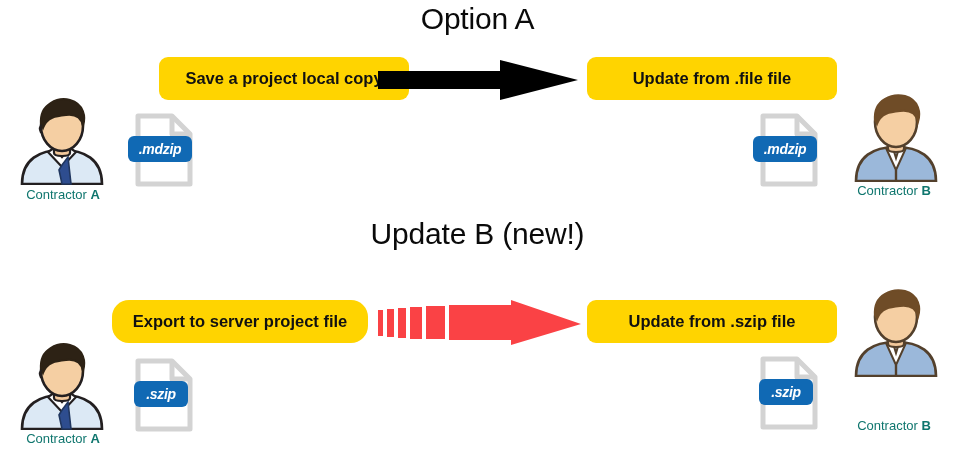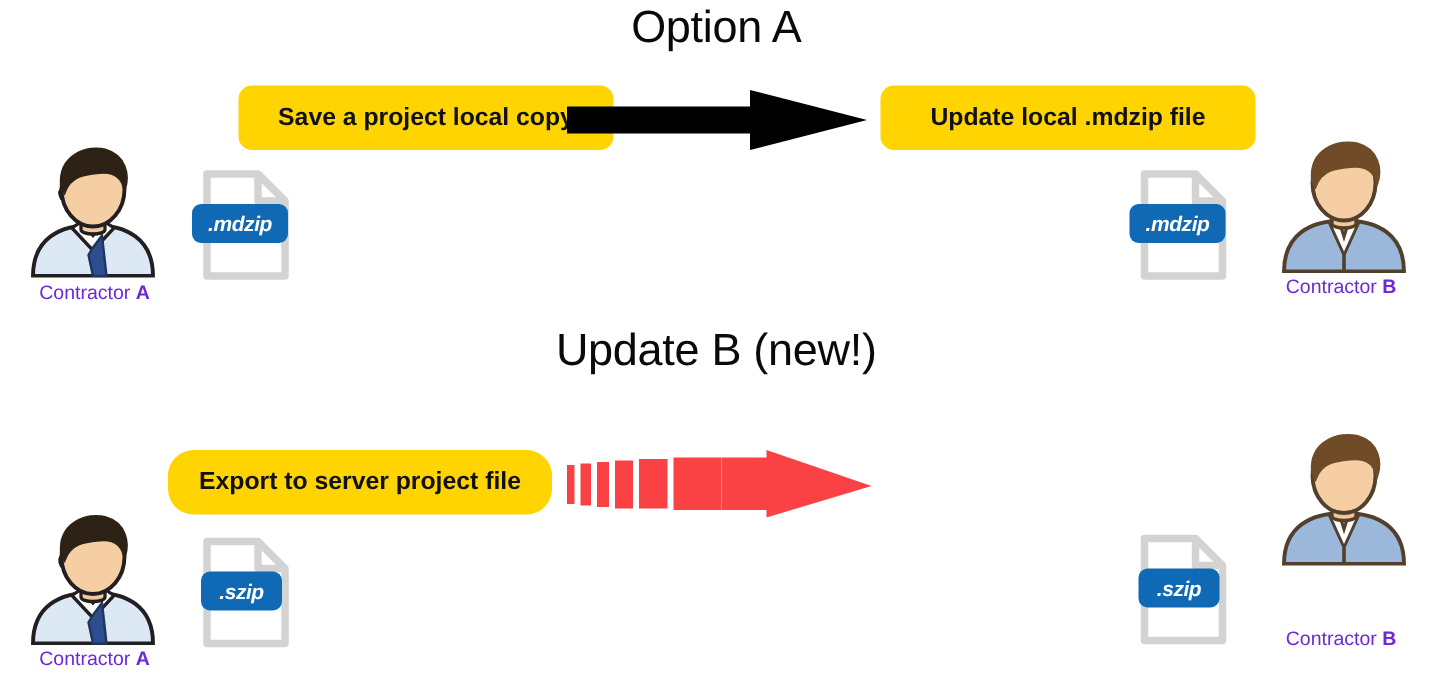--- a/index.html
+++ b/index.html
@@ -45,21 +45,21 @@
     padding: 0 10px;
   }
 
   
   .avatar {
     position: absolute;
   }
   .person-label {
     position: absolute;
     font-size: 13px;
-    color: #6d28d9;
+    color: #0f766e;
     white-space: nowrap;
     text-align: center;
   }
   .person-label b { font-weight: bold; }
 
   
   .file-icon { position: absolute; }
   .file-badge {
     position: absolute;
     background: #1069b4;
@@ -125,21 +125,21 @@
     <span>.mdzip</span>
   </div>
 
   <div class="arrow-wrap" style="left:378px; top:60px; width:200px; height:40px;">
     <svg width="200" height="40" viewBox="0 0 200 40">
       <path d="M0 11 H122 V0 L200 20 L122 40 V29 H0 Z" fill="#000000"></path>
     </svg>
   </div>
 
   <div class="yellow-box" style="left:587px; top:57px; width:250px; height:43px;">
-    <span>Update local .mdzip file</span>
+    <span>Update from .file file</span>
   </div>
 
   <div class="file-icon" style="left:757px; top:112px; width:64px; height:76px;">
     <svg width="64" height="76" viewBox="0 0 64 76">
       <path d="M6 4 H40 L58 22 V72 H6 Z" fill="#ffffff" stroke="#d3d3d3" stroke-width="5" stroke-linejoin="round"></path>
       <path d="M40 4 V22 H58" fill="none" stroke="#d3d3d3" stroke-width="5" stroke-linejoin="round"></path>
     </svg>
   </div>
   <div class="file-badge" style="left:753px; top:136px; width:64px; height:26px; font-size:14px;">
     <span>.mdzip</span>
@@ -200,20 +200,23 @@
     <div class="dash-seg" style="left:9px; top:4px; width:7px; height:28px;"></div>
     <div class="dash-seg" style="left:20px; top:3px; width:8px; height:30px;"></div>
     <div class="dash-seg" style="left:32px; top:2px; width:12px; height:32px;"></div>
     <div class="dash-seg" style="left:48px; top:1px; width:19px; height:33px;"></div>
     <div class="dash-seg" style="left:71px; top:0px; width:32px; height:35px;"></div>
     <svg width="110" height="45" viewBox="0 0 110 45" style="position:absolute; left:103px; top:-5px;">
       <path d="M0 5 H30 V0 L100 24 L30 45 V40 H0 Z" fill="#fa4245"></path>
     </svg>
   </div>
 
+  <div class="yellow-box" style="left:587px; top:300px; width:250px; height:43px;">
+    <span>Update from .szip file</span>
+  </div>
 
   <div class="file-icon" style="left:757px; top:355px; width:64px; height:76px;">
     <svg width="64" height="76" viewBox="0 0 64 76">
       <path d="M6 4 H40 L58 22 V72 H6 Z" fill="#ffffff" stroke="#d3d3d3" stroke-width="5" stroke-linejoin="round"></path>
       <path d="M40 4 V22 H58" fill="none" stroke="#d3d3d3" stroke-width="5" stroke-linejoin="round"></path>
     </svg>
   </div>
   <div class="file-badge" style="left:759px; top:379px; width:54px; height:26px; font-size:14px;">
     <span>.szip</span>
   </div>

